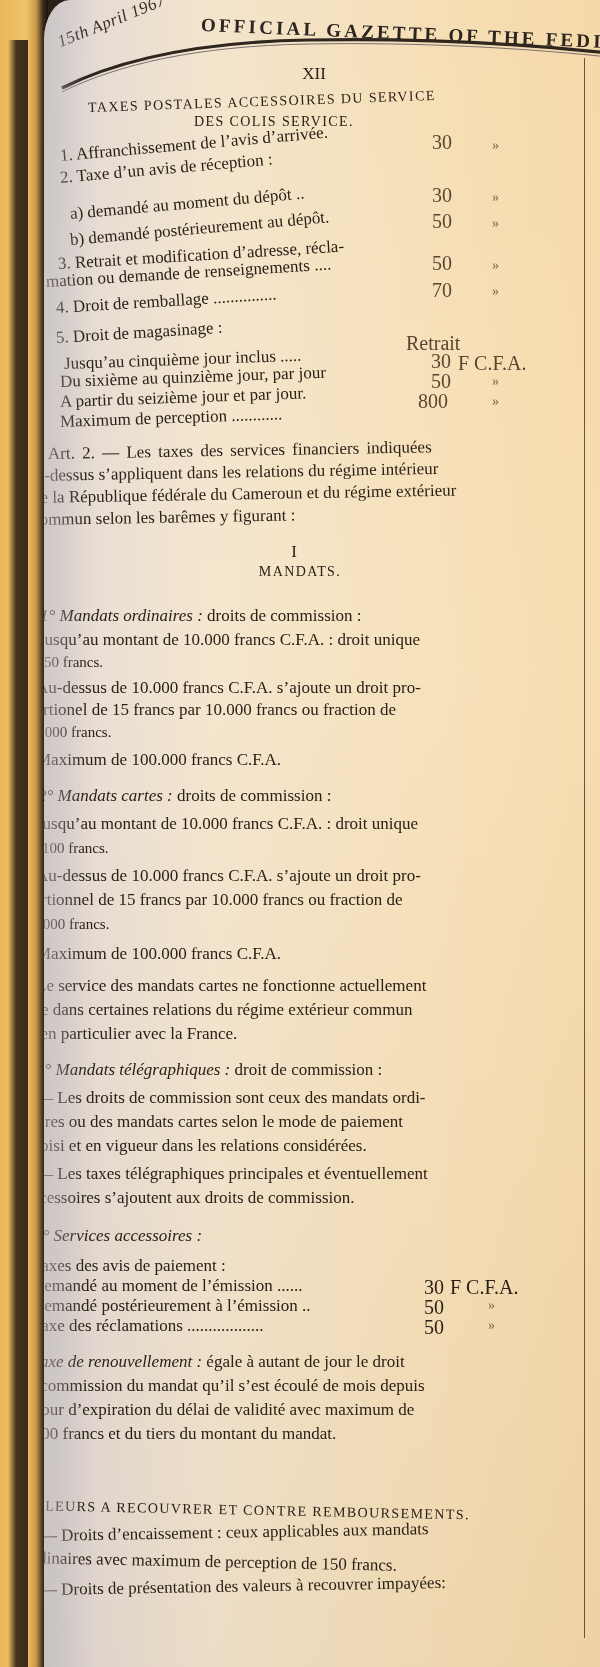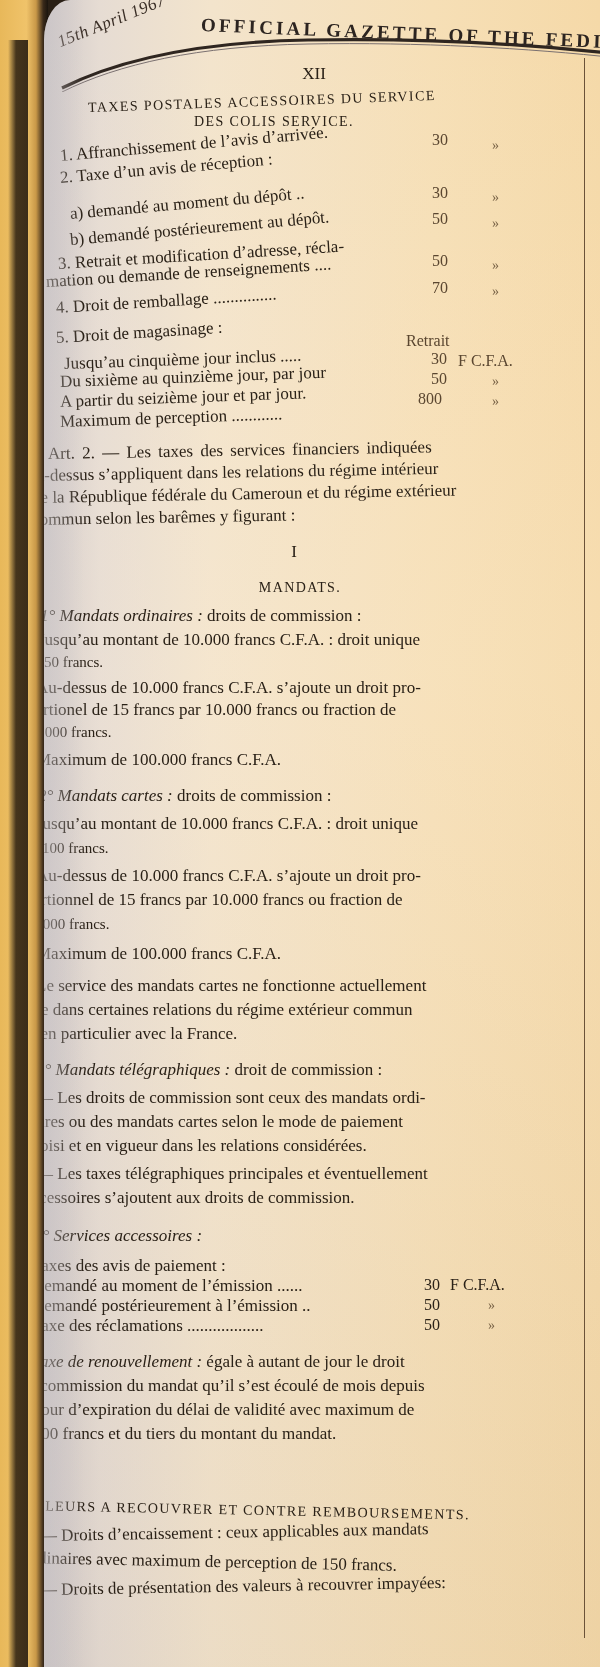--- a/index.html
+++ b/index.html
@@ -59,21 +59,21 @@
     .content {
       position: absolute; left: 0; top: 0; width: 540px; height: 1667px;
     }
     .line {
       position: absolute; white-space: nowrap; font-size: 17px; line-height: 20px;
       color: #2a2117;
     }
     .center { text-align: center; }
     .small-caps { letter-spacing: 1.4px; font-size: 14px; }
     .it { font-style: italic; }
-    .num { position: absolute; white-space: nowrap; font-size: 16px; color: #5a4630; font-family: Liberation Serif, serif; }
+    .num { position: absolute; white-space: nowrap; font-size: 20px; color: #5a4630; font-family: Liberation Serif, serif; }
     .raq { position: absolute; font-size: 14px; color: #7a6448; }
     .tilt-a { transform: rotate(-5deg); transform-origin: left center; }
     .tilt-b { transform: rotate(-3.5deg); transform-origin: left center; }
     .tilt-c { transform: rotate(-2deg); transform-origin: left center; }
     .tilt-d { transform: rotate(-1deg); transform-origin: left center; }
     .tilt-u { transform: rotate(1.2deg); transform-origin: left center; }
     .fade-left {
       position: absolute; left: 0; top: 0; width: 40px; height: 1667px;
       background: linear-gradient(90deg, rgba(200,196,200,0.55), rgba(200,196,200,0));
       pointer-events: none;
@@ -143,21 +143,21 @@
     <div class="line tilt-c" style="left:16px;top:412px;">Maximum de perception ............</div>
     <div class="num" style="left:374px;top:390px;">800</div>
     <div class="raq" style="left:448px;top:394px;">»</div>
 
     <div class="line tilt-d" style="left:4px;top:444px;word-spacing:3px;">Art. 2. — Les taxes des services financiers indiquées</div>
     <div class="line tilt-d" style="left:-12px;top:466px;">ci-dessus s’appliquent dans les relations du régime intérieur</div>
     <div class="line tilt-d" style="left:-12px;top:488px;">de la République fédérale du Cameroun et du régime extérieur</div>
     <div class="line tilt-d" style="left:-12px;top:510px;">commun selon les barêmes y figurant :</div>
 
     <div class="line center" style="left:0;width:500px;top:542px;font-size:17px;">I</div>
-    <div class="line center small-caps" style="left:0;width:500px;top:578px;padding-left:12px;">MANDATS.</div>
+    <div class="line center small-caps" style="left:0;width:500px;top:562px;padding-left:12px;">MANDATS.</div>
 
     <div class="line" style="left:-4px;top:606px;"><span class="it">1° Mandats ordinaires :</span><span> droits de commission :</span></div>
     <div class="line" style="left:-6px;top:630px;">Jusqu’au montant de 10.000 francs C.F.A. : droit unique</div>
     <div class="line" style="left:-18px;top:652px;font-size:15px;">de 50 francs.</div>
     <div class="line" style="left:-8px;top:678px;">Au-dessus de 10.000 francs C.F.A. s’ajoute un droit pro-</div>
     <div class="line" style="left:-18px;top:700px;">portionel de 15 francs par 10.000 francs ou fraction de</div>
     <div class="line" style="left:-18px;top:722px;font-size:15px;">10.000 francs.</div>
     <div class="line" style="left:-8px;top:750px;">Maximum de 100.000 francs C.F.A.</div>
 
     <div class="line" style="left:-6px;top:786px;"><span class="it">2° Mandats cartes :</span><span> droits de commission :</span></div>

